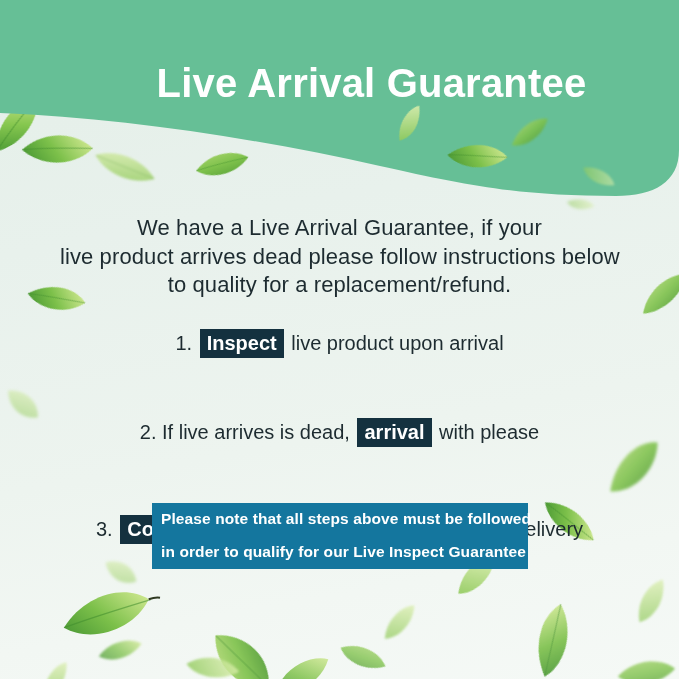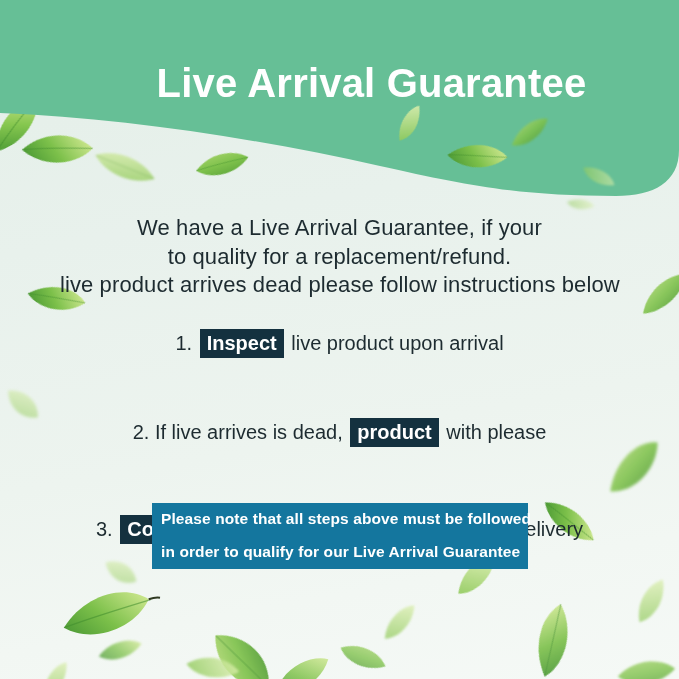--- a/index.html
+++ b/index.html
@@ -346,45 +346,45 @@
       <svg width="28" height="18" viewBox="0 0 28 18">
           <path d="M2 15 C8 3 20 -2 26 1 C21 11 11 18 2 15 Z" fill="url(#lgC)"></path>
         </svg>
     </div>
   </div>
 
   <div class="content">
 
     <div class="intro">
       <div>We have a Live Arrival Guarantee, if your</div>
+      <div>live product arrives dead please follow instructions below</div>
       <div>to quality for a replacement/refund.</div>
-      <div>live product arrives dead please follow instructions below</div>
     </div>
 
     <div class="steps">
 
       <div class="step step-1">
         <span>1.</span>
         <span class="hl">Inspect</span>
         <span>live product upon arrival</span>
       </div>
 
       <div class="step step-2">
         <span>2.</span>
         <span>If live arrives is dead,</span>
-        <span class="hl">product</span>
+        <span class="hl">arrival</span>
         <span>with please</span>
       </div>
 
       <div class="step step-3">
         <span>3.</span>
         <span class="hl">Contact us</span>
         <span>with photos within 24 hours of delivery</span>
       </div>
 
     </div>
 
     <div class="note note-1">Please note that all steps above must be followed</div>
-    <div class="note note-2">in order to qualify for our Live Arrival Guarantee</div>
+    <div class="note note-2">in order to qualify for our Live Inspect Guarantee</div>
 
   </div>
 
 </div>
 
 </body></html>

